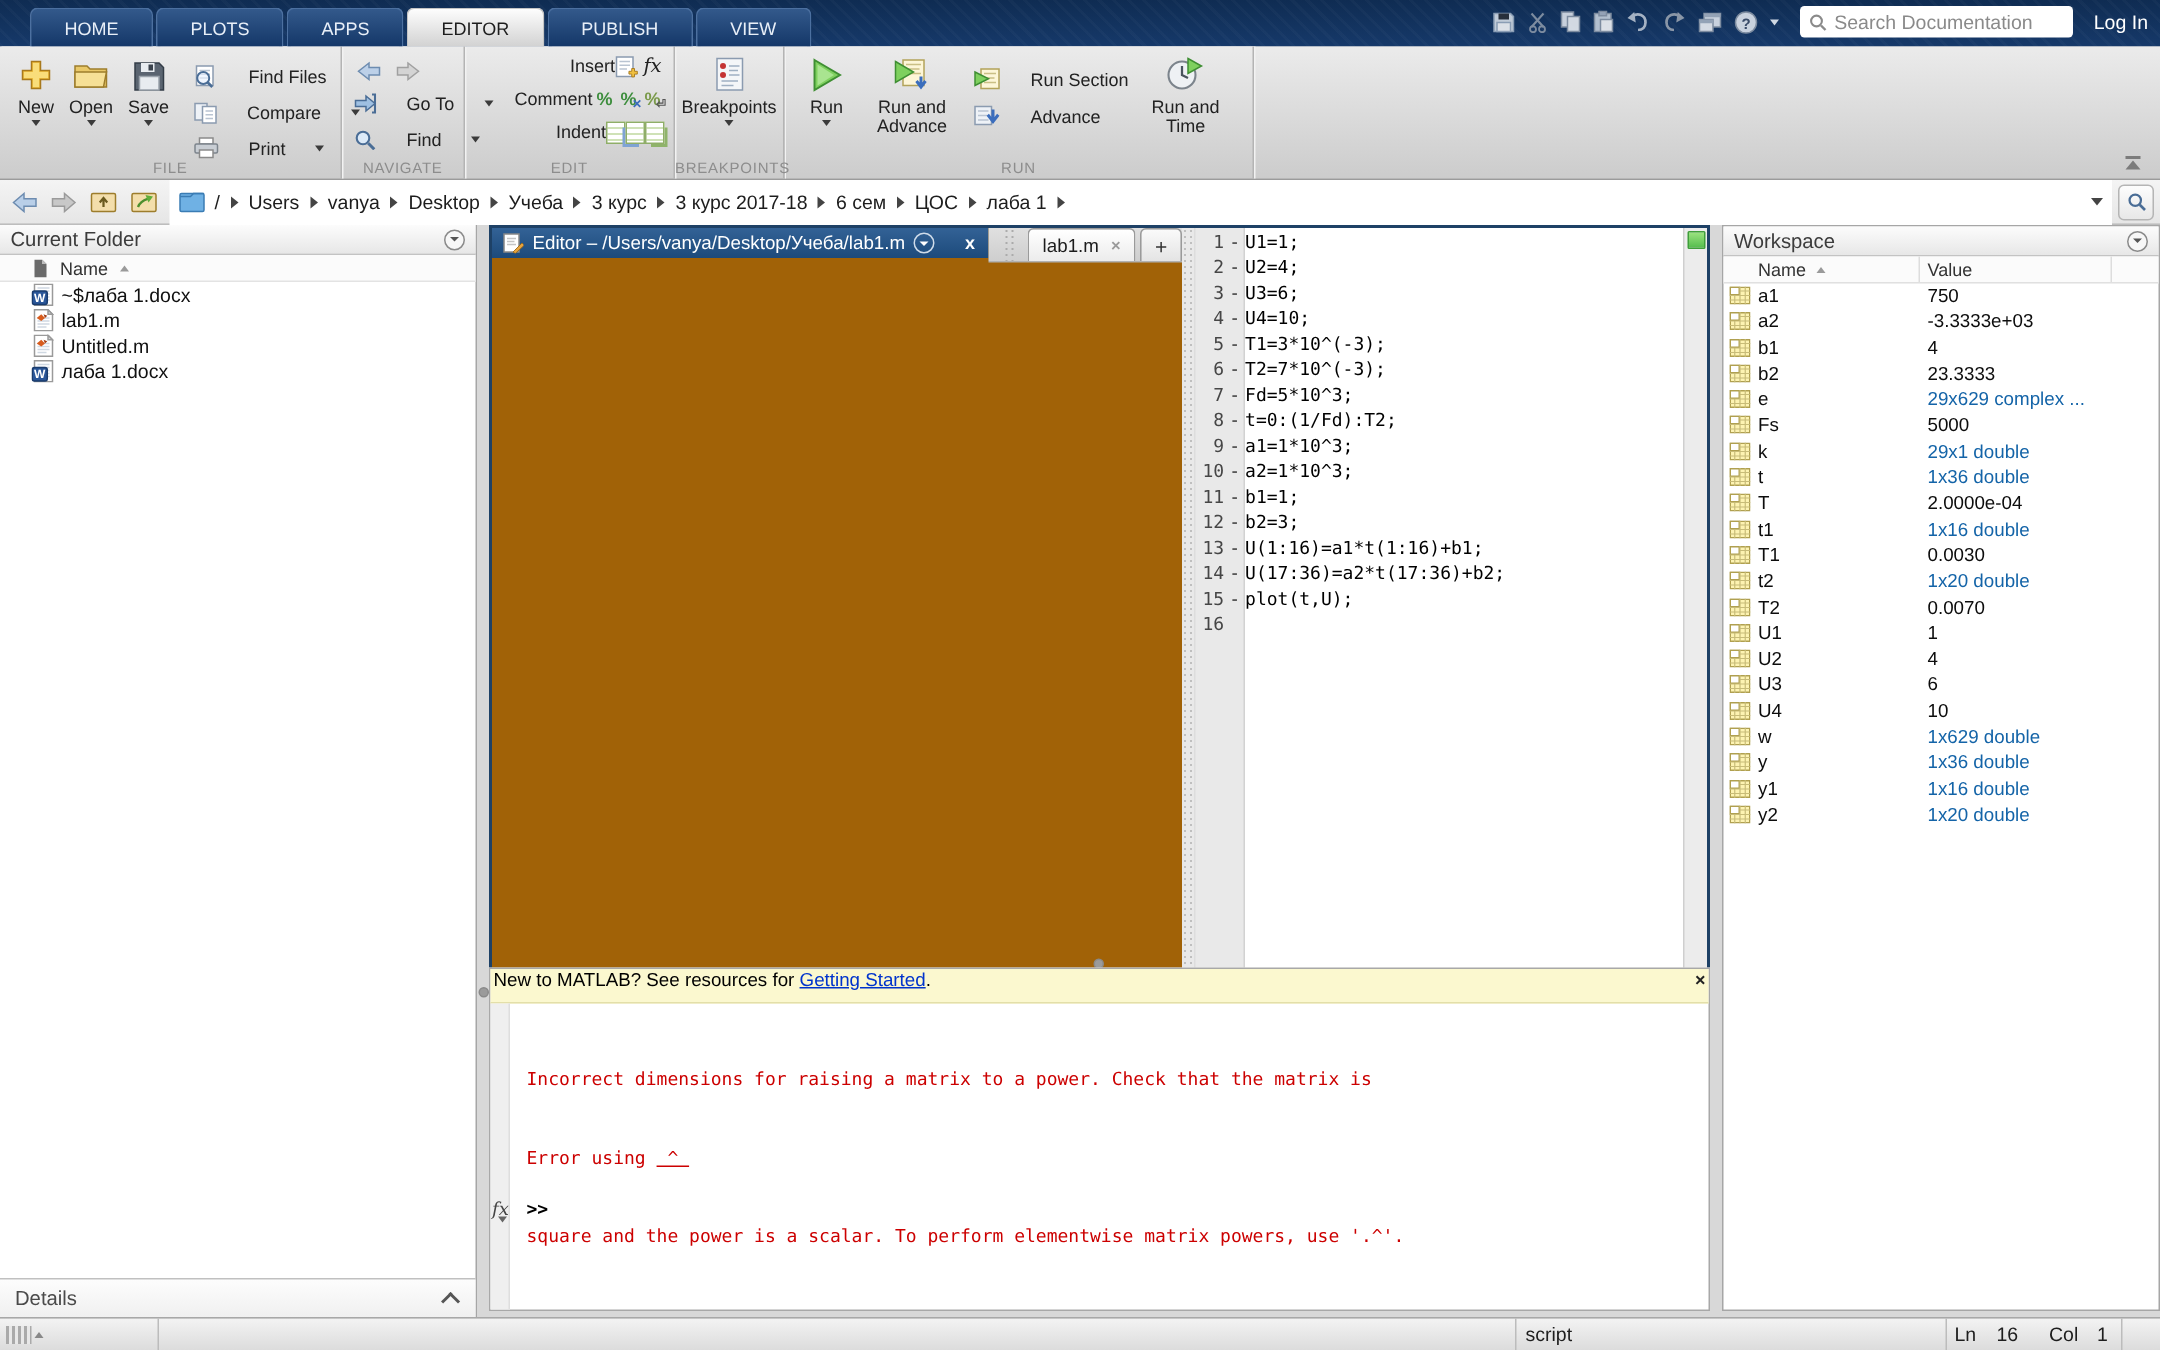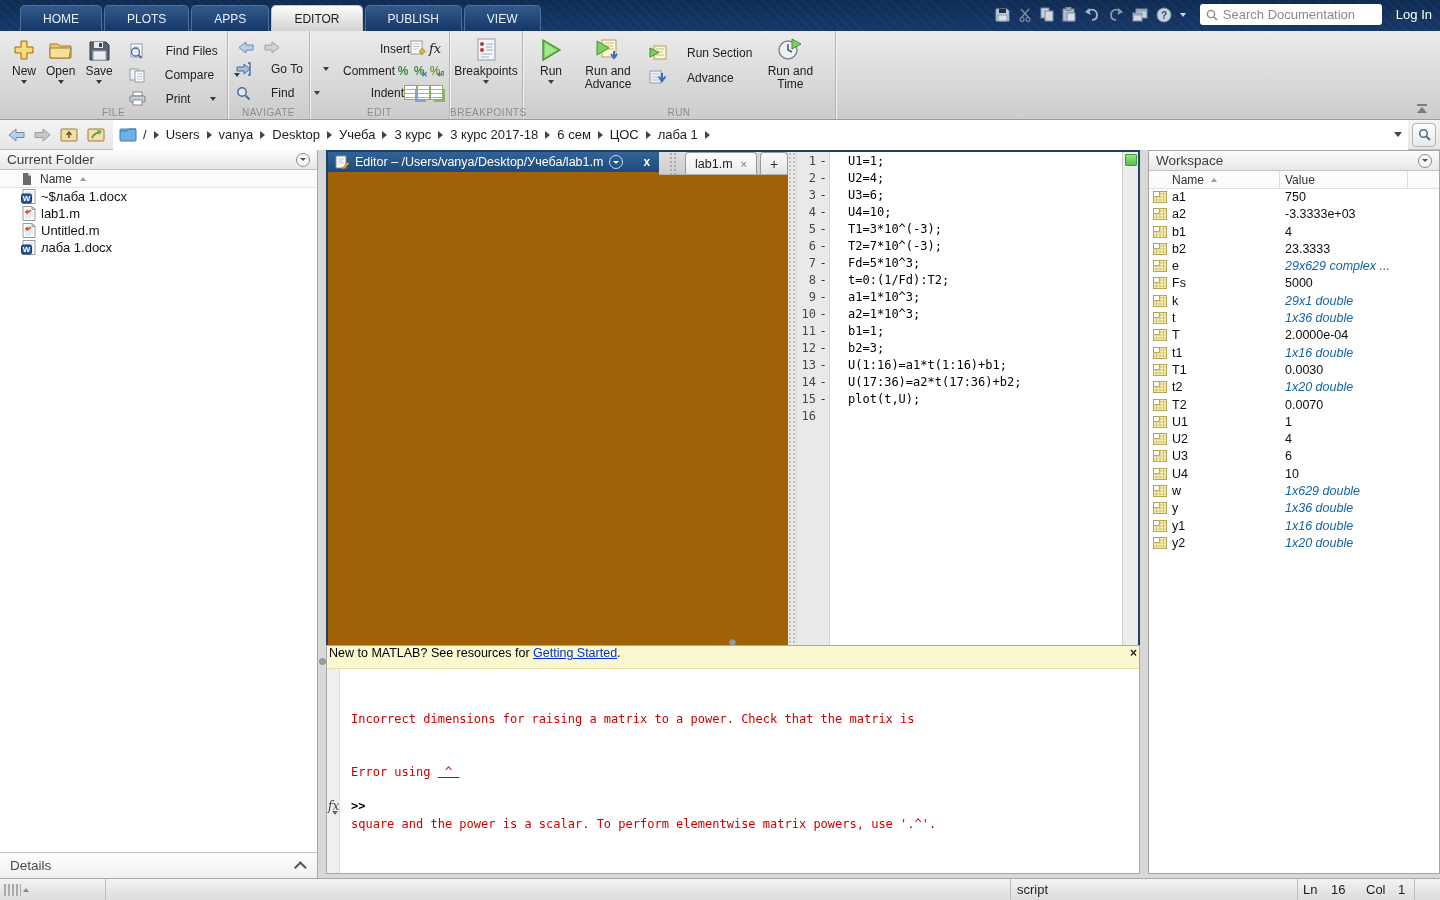--- a/index.html
+++ b/index.html
@@ -23,21 +23,21 @@
 .ribbon{height:89px;background:linear-gradient(#ebebeb,#cccccc);position:relative;border-bottom:1px solid #9b9b9b;flex:none;font-size:12px;color:#222}
 .sec{position:absolute;top:0;height:88px;border-right:1px solid #b4b4b4;box-shadow:1px 0 0 #f2f2f2}
 .sec-label{position:absolute;bottom:1px;left:0;right:0;text-align:center;font-size:10px;color:#8d8d8d;letter-spacing:.5px}
 .sec-body{position:absolute;top:4px;left:0;right:0;bottom:16px;display:flex;align-items:flex-start}
 .bigbtn{display:flex;flex-direction:column;align-items:center;gap:2px;padding:2px 4px;text-align:center;line-height:13px}
 .bigbtn .bicon{height:26px;display:flex;align-items:center;justify-content:center}
 .smallbtn{display:flex;align-items:center;gap:20px;height:19px;white-space:nowrap}
 .caret{width:0;height:0;border-left:3.5px solid transparent;border-right:3.5px solid transparent;border-top:4px solid #3b3b3b;display:inline-block}
 .vsep-ribbon{width:1px;background:#bdbdbd;margin:2px 4px;align-self:stretch}
 .edit-rows{display:flex;flex-direction:column;gap:3px;padding-top:6px;width:100%}
-.edit-row{display:flex;align-items:flex-end;justify-content:flex-end;gap:0;padding-right:6px;height:19px}
+.edit-row{display:flex;align-items:flex-start;justify-content:flex-end;gap:0;padding-right:6px;height:19px}
 .pct{color:#3e8e3e;font-weight:bold;font-size:12px;position:relative;width:16px;text-align:center}
 .pct .ov{position:absolute;right:-1px;bottom:-1px;font-size:8px;font-weight:bold}
 .mini-page{width:13px;height:15px;background:#fff;border:1px solid #8fae68;position:relative;background-image:linear-gradient(#9fc46f 1px,transparent 1px);background-size:100% 4px;background-position:0 3px}
 .collapse-arrow{position:absolute;right:12px;bottom:6px;width:12px;height:9px}
 .collapse-arrow:before{content:"";position:absolute;top:0;left:1px;width:10px;height:2px;background:#7c7c7c}
 .collapse-arrow:after{content:"";position:absolute;top:3px;left:1px;border-left:5px solid transparent;border-right:5px solid transparent;border-bottom:6px solid #7c7c7c}
 
 
 .crumbbar{height:30px;background:linear-gradient(#f4f4f4,#e6e6e6);border-bottom:1px solid #bdbdbd;display:flex;align-items:center;flex:none;padding-left:6px}
 .crumb-icons{display:flex;align-items:center;gap:9px;padding:0 8px 0 2px}
@@ -77,21 +77,21 @@
 .ed-body{flex:1;position:relative;background:#fff;overflow:hidden}
 .gutter-bg{position:absolute;left:0;top:0;bottom:0;width:42px;background:#e9e9e9;border-right:1px solid #d2d2d2}
 .gutter-bg .dots{position:absolute;left:0;top:0;bottom:0;width:9px;background-image:radial-gradient(#bfbfbf 1px,transparent 1px);background-size:4px 4px;border-right:1px solid #ddd}
 .guide-line{position:absolute;left:662px;top:0;bottom:0;width:1px;background:#cccccc}
 .msg-strip{position:absolute;right:0;top:0;bottom:0;width:16px;background:#ececec;border-left:1px solid #cfcfcf}
 .msg-green{width:12px;height:12px;margin:2px auto 0;background:linear-gradient(#9be37f,#56bd4e);border:1px solid #3f9e3a;border-radius:1px}
 .code-pane{position:absolute;inset:0}
 .code-line{height:17px;display:flex;align-items:center;font-family:"DejaVu Sans Mono",monospace;font-size:12px;position:relative;z-index:1}
 .code-line .ln{width:28px;text-align:right;color:#464646;flex:none}
 .code-line .dash{width:14px;text-align:center;color:#333;flex:none}
-.code-line .code{margin-left:18px;color:#000;white-space:pre}
+.code-line .code{color:#000;white-space:pre}
 
 
 .split-dot{position:absolute;width:7px;height:7px;border-radius:50%;background:#9b9b9b;border:1px solid #8a8a8a}
 .vsplit-dot{left:318px;top:508px;margin-left:1px}
 .hsplit-dot{left:729px;top:489px}
 
 
 .cmdwin{position:absolute;left:326px;top:495px;width:814px;height:229px;background:#fff;border:1px solid #a8a8a8;display:flex;flex-direction:column}
 .banner{height:23px;background:#fbf8cf;border-bottom:1px solid #e3dfa9;display:flex;padding:0 2px;font-size:12.5px;color:#000;flex:none}
 .banner a{color:#0033cc;text-decoration:underline}
@@ -110,21 +110,21 @@
 .ws-panel{position:absolute;left:1148px;top:0;width:292px;height:724px;background:#fff;border:1px solid #a6a6a6;display:flex;flex-direction:column}
 .ws-colhead{height:18px;background:#fbfbfb;border-bottom:1px solid #e0e0e0;position:relative;font-size:12px;color:#333;flex:none}
 .ws-colhead .c1{position:absolute;left:23px;top:2px;display:flex;gap:7px;align-items:center}
 .ws-colhead .c2{position:absolute;left:136px;top:2px}
 .ws-colhead .v1{position:absolute;left:130px;top:0;bottom:0;width:1px;background:#ddd}
 .ws-colhead .v2{position:absolute;left:258px;top:0;bottom:0;width:1px;background:#ddd}
 .ws-row{height:17.3px;position:relative;font-size:12.5px;color:#0d0d0d}
 .ws-row .vicon{position:absolute;left:4px;top:2px}
 .ws-row .nm{position:absolute;left:23px;top:1px}
 .ws-row .vl{position:absolute;left:136px;top:1px;white-space:nowrap}
-.ws-row .vl.sum{color:#1464a8;font-style:italic}
+.ws-row .vl.sum{color:#1464a8;}
 
 
 .statusbar{height:22px;background:linear-gradient(#f3f3f3,#dcdcdc);border-top:1px solid #a8a8a8;position:relative;flex:none;font-size:13px;color:#1e1e1e}
 .sb-sep{position:absolute;top:0;bottom:0;width:1px;background:#bcbcbc}
 .grip{position:absolute;left:4px;top:5px;width:17px;height:12px;background:repeating-linear-gradient(90deg,#aaa 0 2px,#e8e8e8 2px 4px)}
 .grip:after{content:"";position:absolute;right:-8px;top:4px;border-left:3px solid transparent;border-right:3px solid transparent;border-bottom:4px solid #888}
 .sb-script{position:absolute;left:1017px;top:3px}
 .sb-ln{position:absolute;left:1303px;top:3px}.sb-lnv{position:absolute;left:1331px;top:3px}
 .sb-col{position:absolute;left:1366px;top:3px}.sb-colv{position:absolute;left:1398px;top:3px}
 

